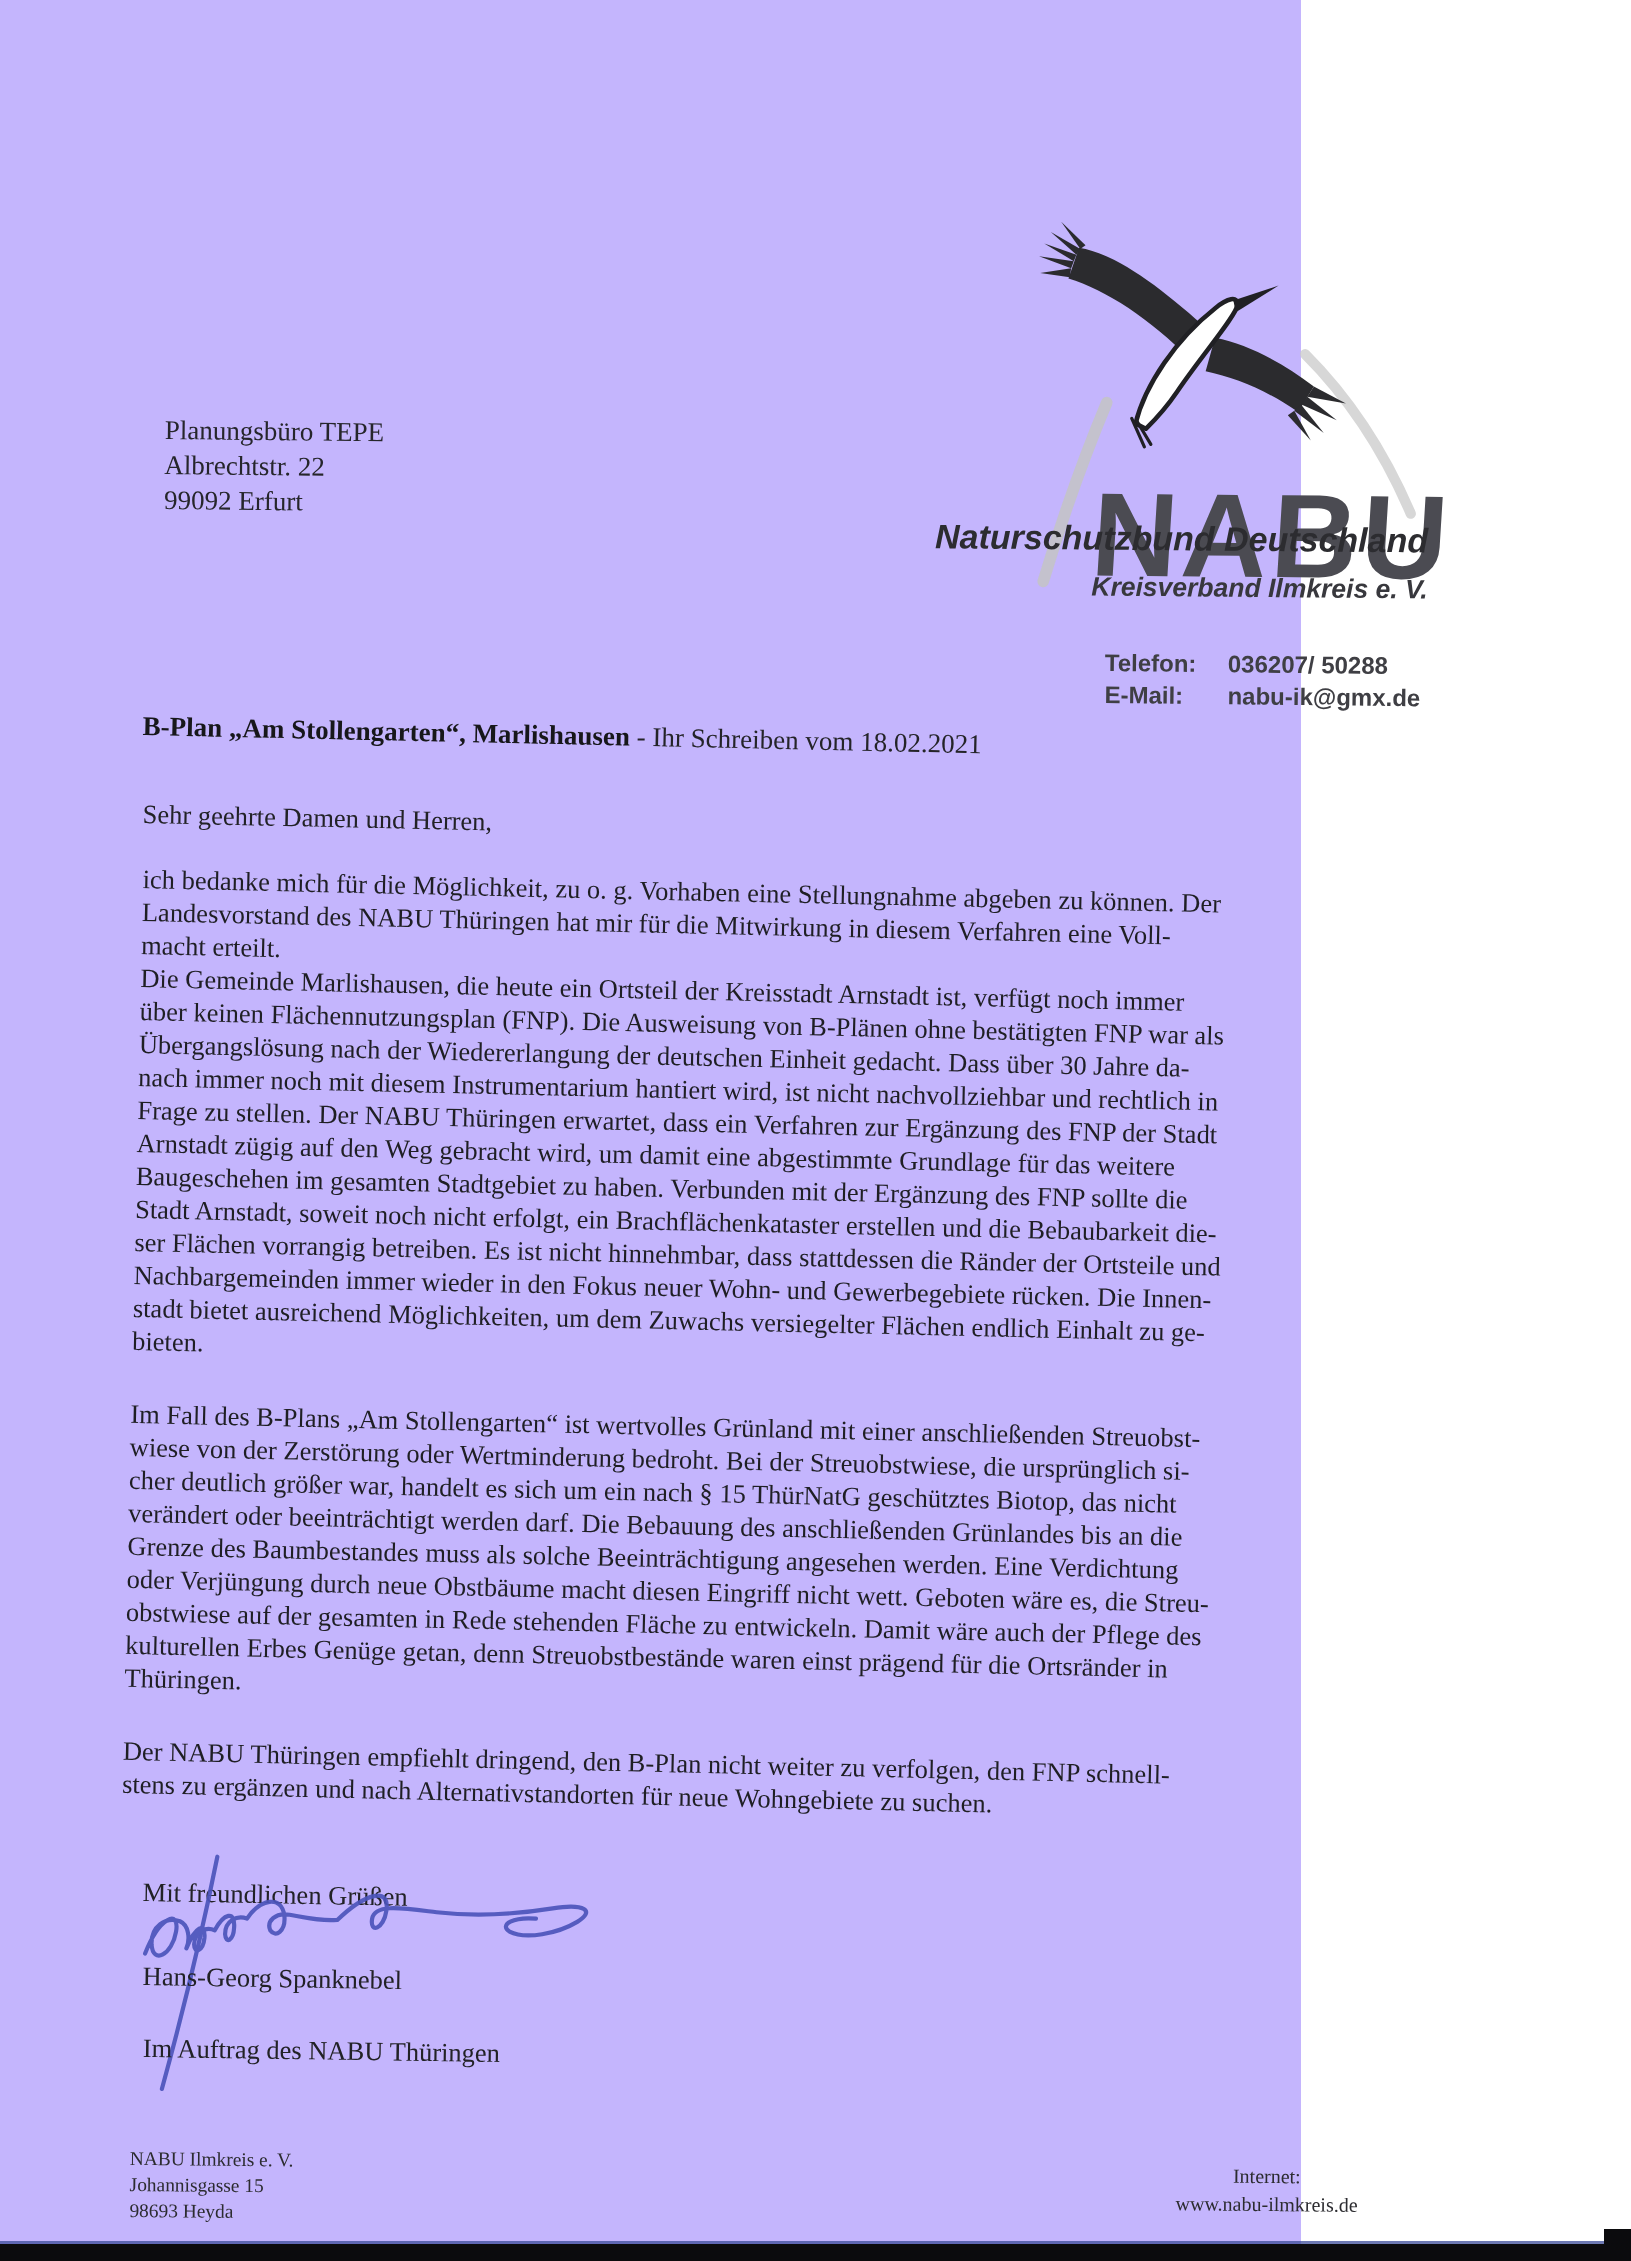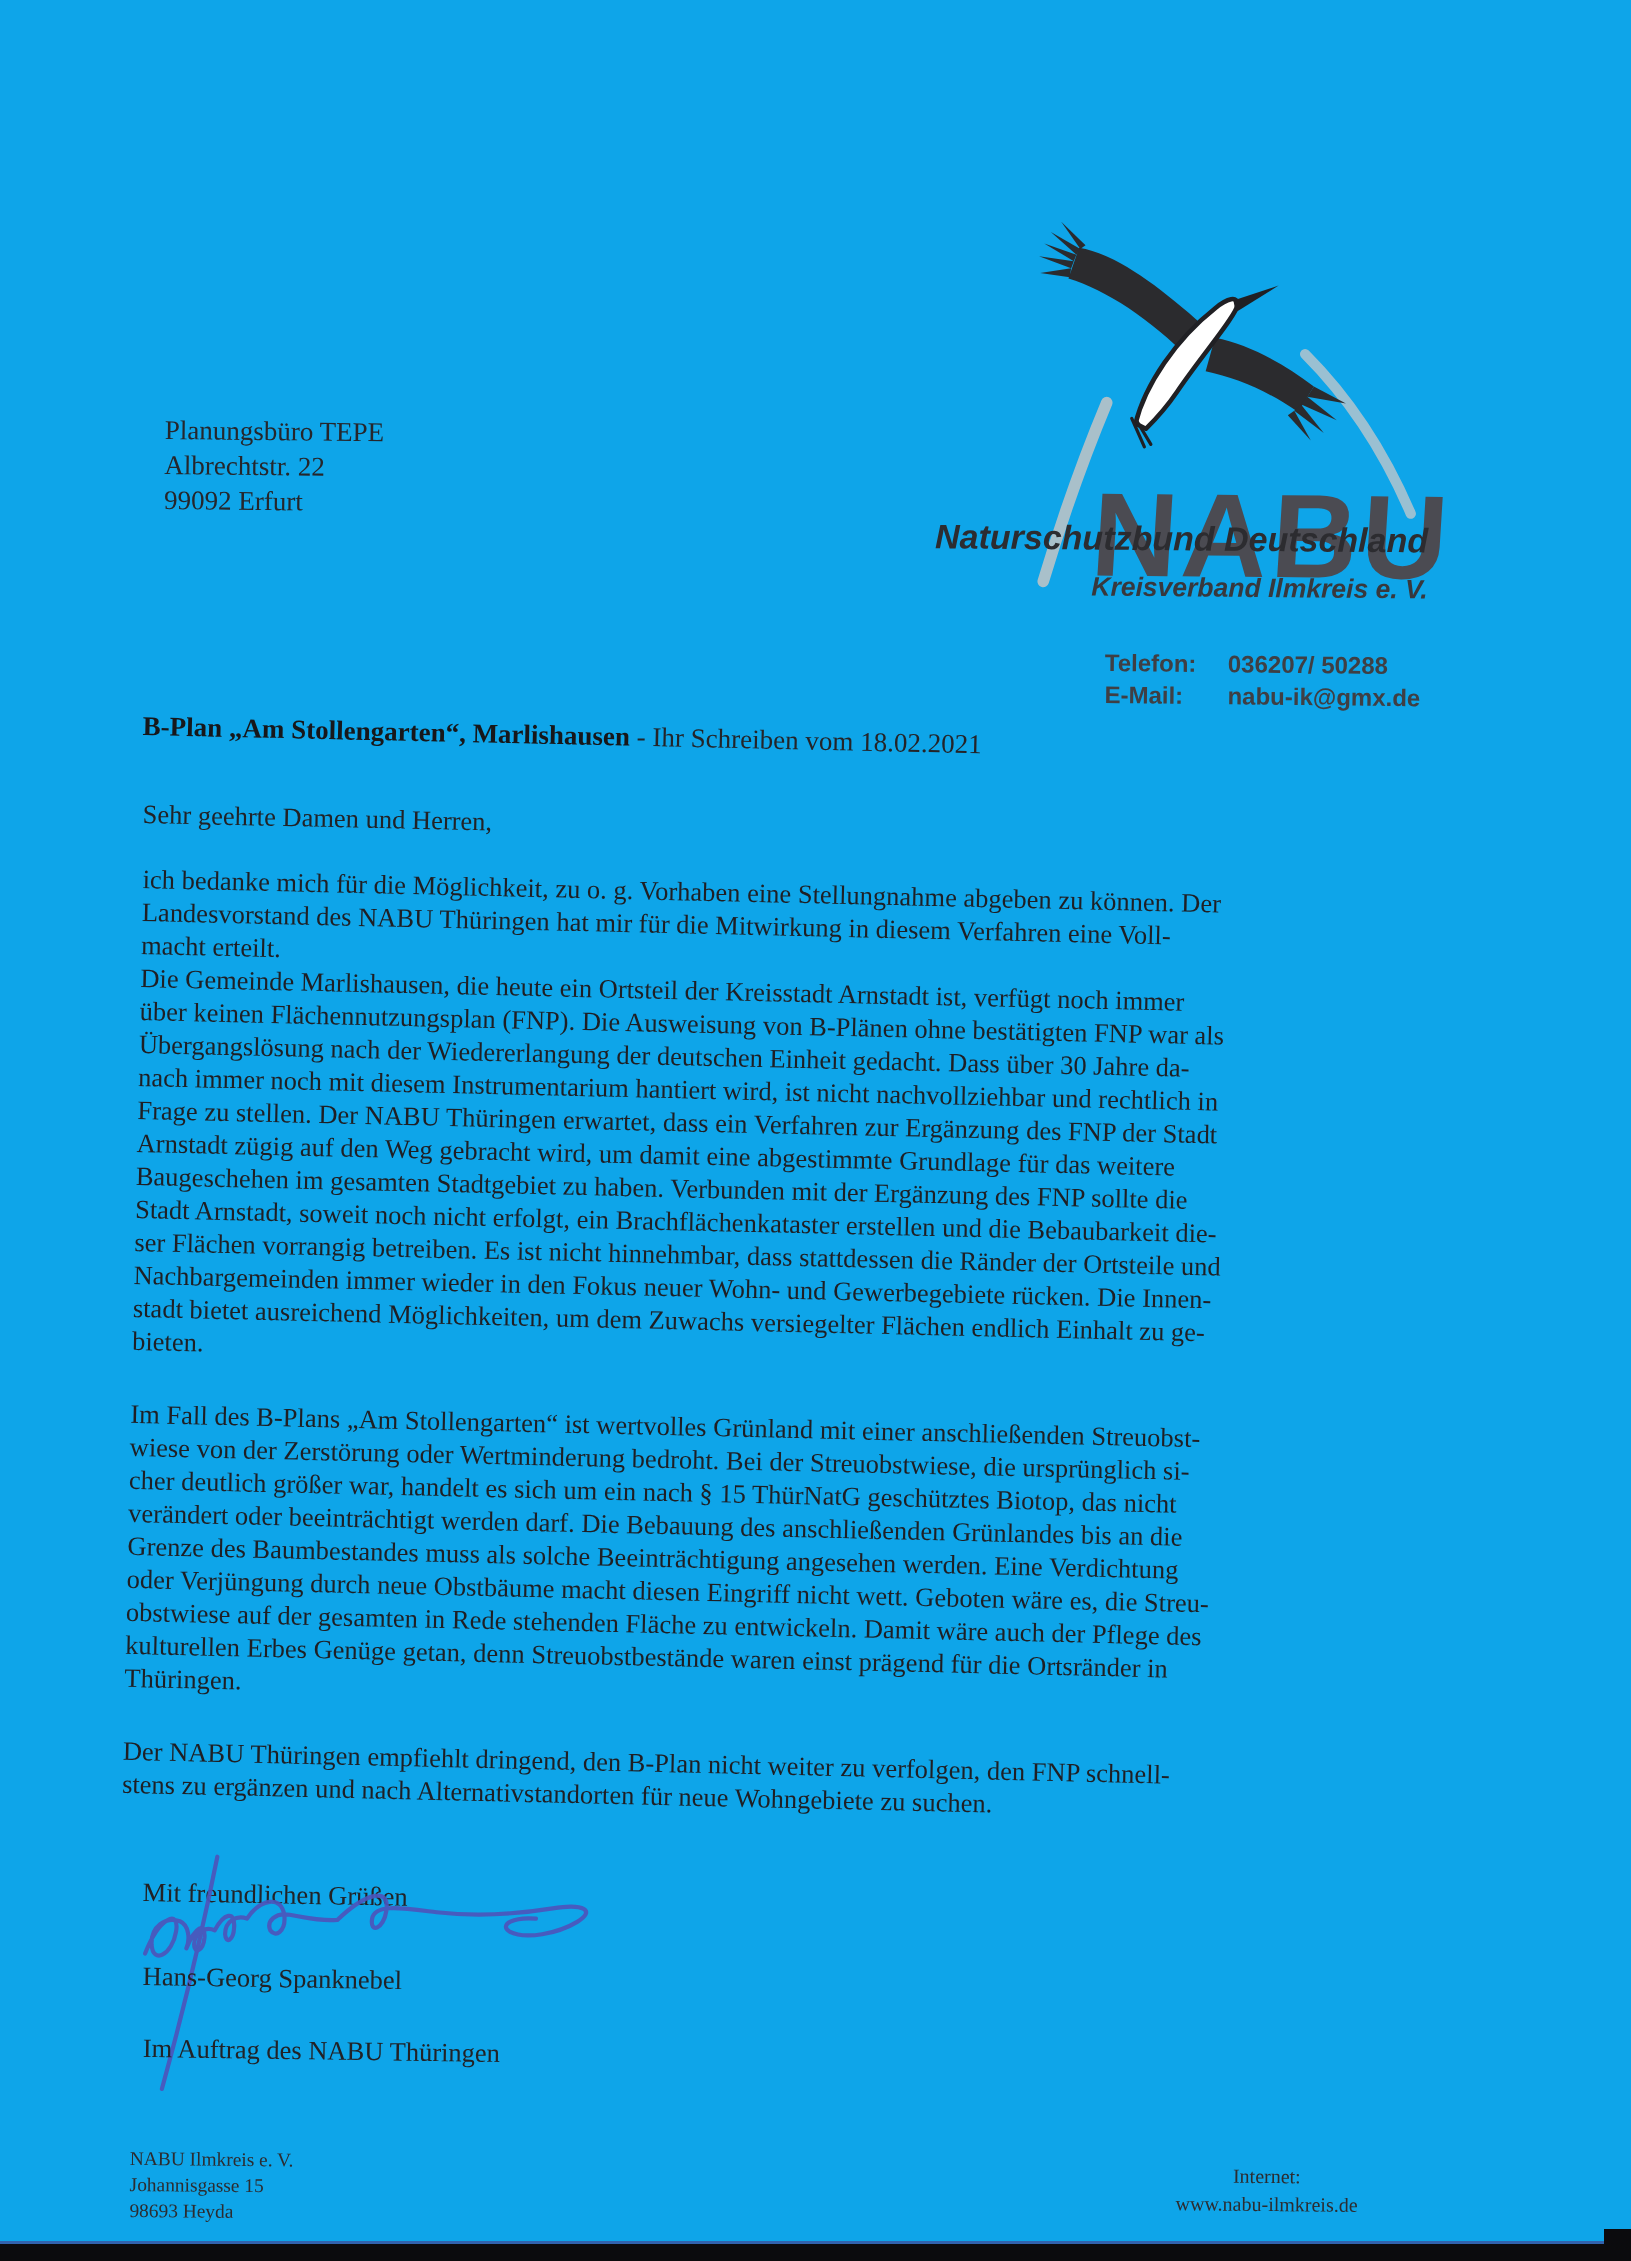--- a/index.html
+++ b/index.html
@@ -3,21 +3,21 @@
 <meta charset="utf-8">
 <style>
   html,body{margin:0;padding:0;}
   body{
     width:1631px;height:2261px;
     background:#ffffff;
     font-family:"Liberation Serif","DejaVu Serif",serif;
     color:#1e1e22;
     overflow:hidden;
   }
-  .page{position:relative;width:1631px;height:2261px;background:#0ea5e9;}
+  .page{position:relative;width:1301px;height:2261px;background:#c4b5fd;}
 
   
   .recipient{
     position:absolute;left:165px;top:413px;
     font-size:27px;line-height:35px;color:#26262b;
     transform:rotate(0.6deg);transform-origin:0 0;
     white-space:nowrap;
   }
 
   

